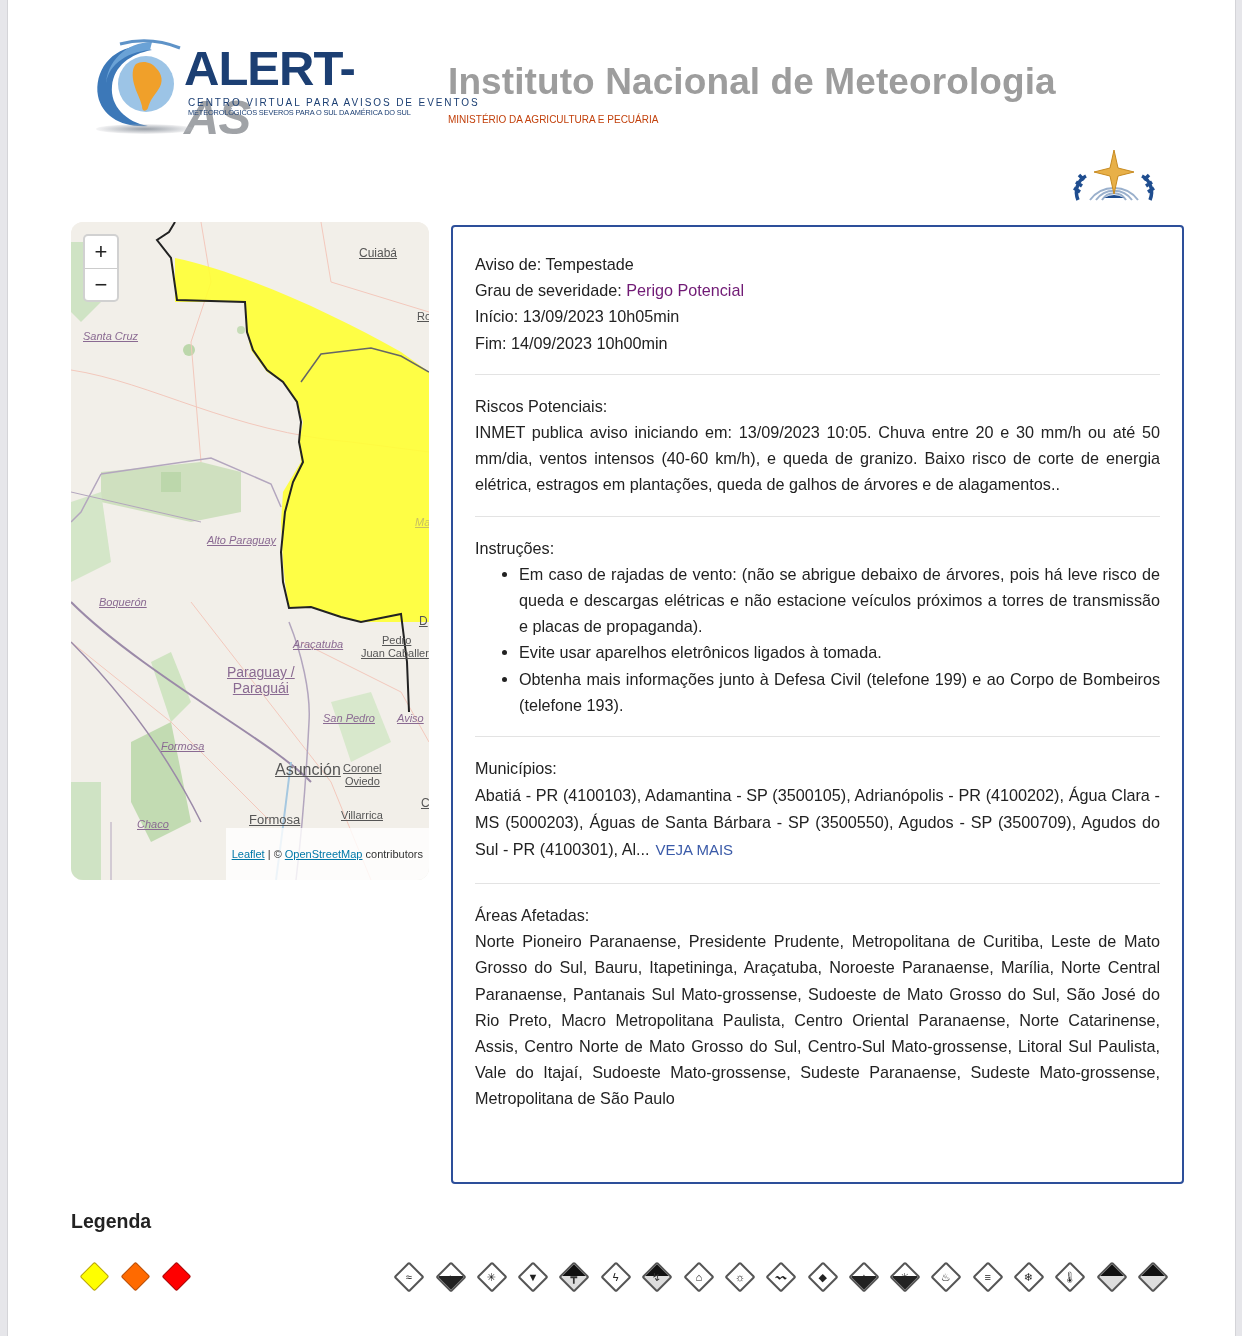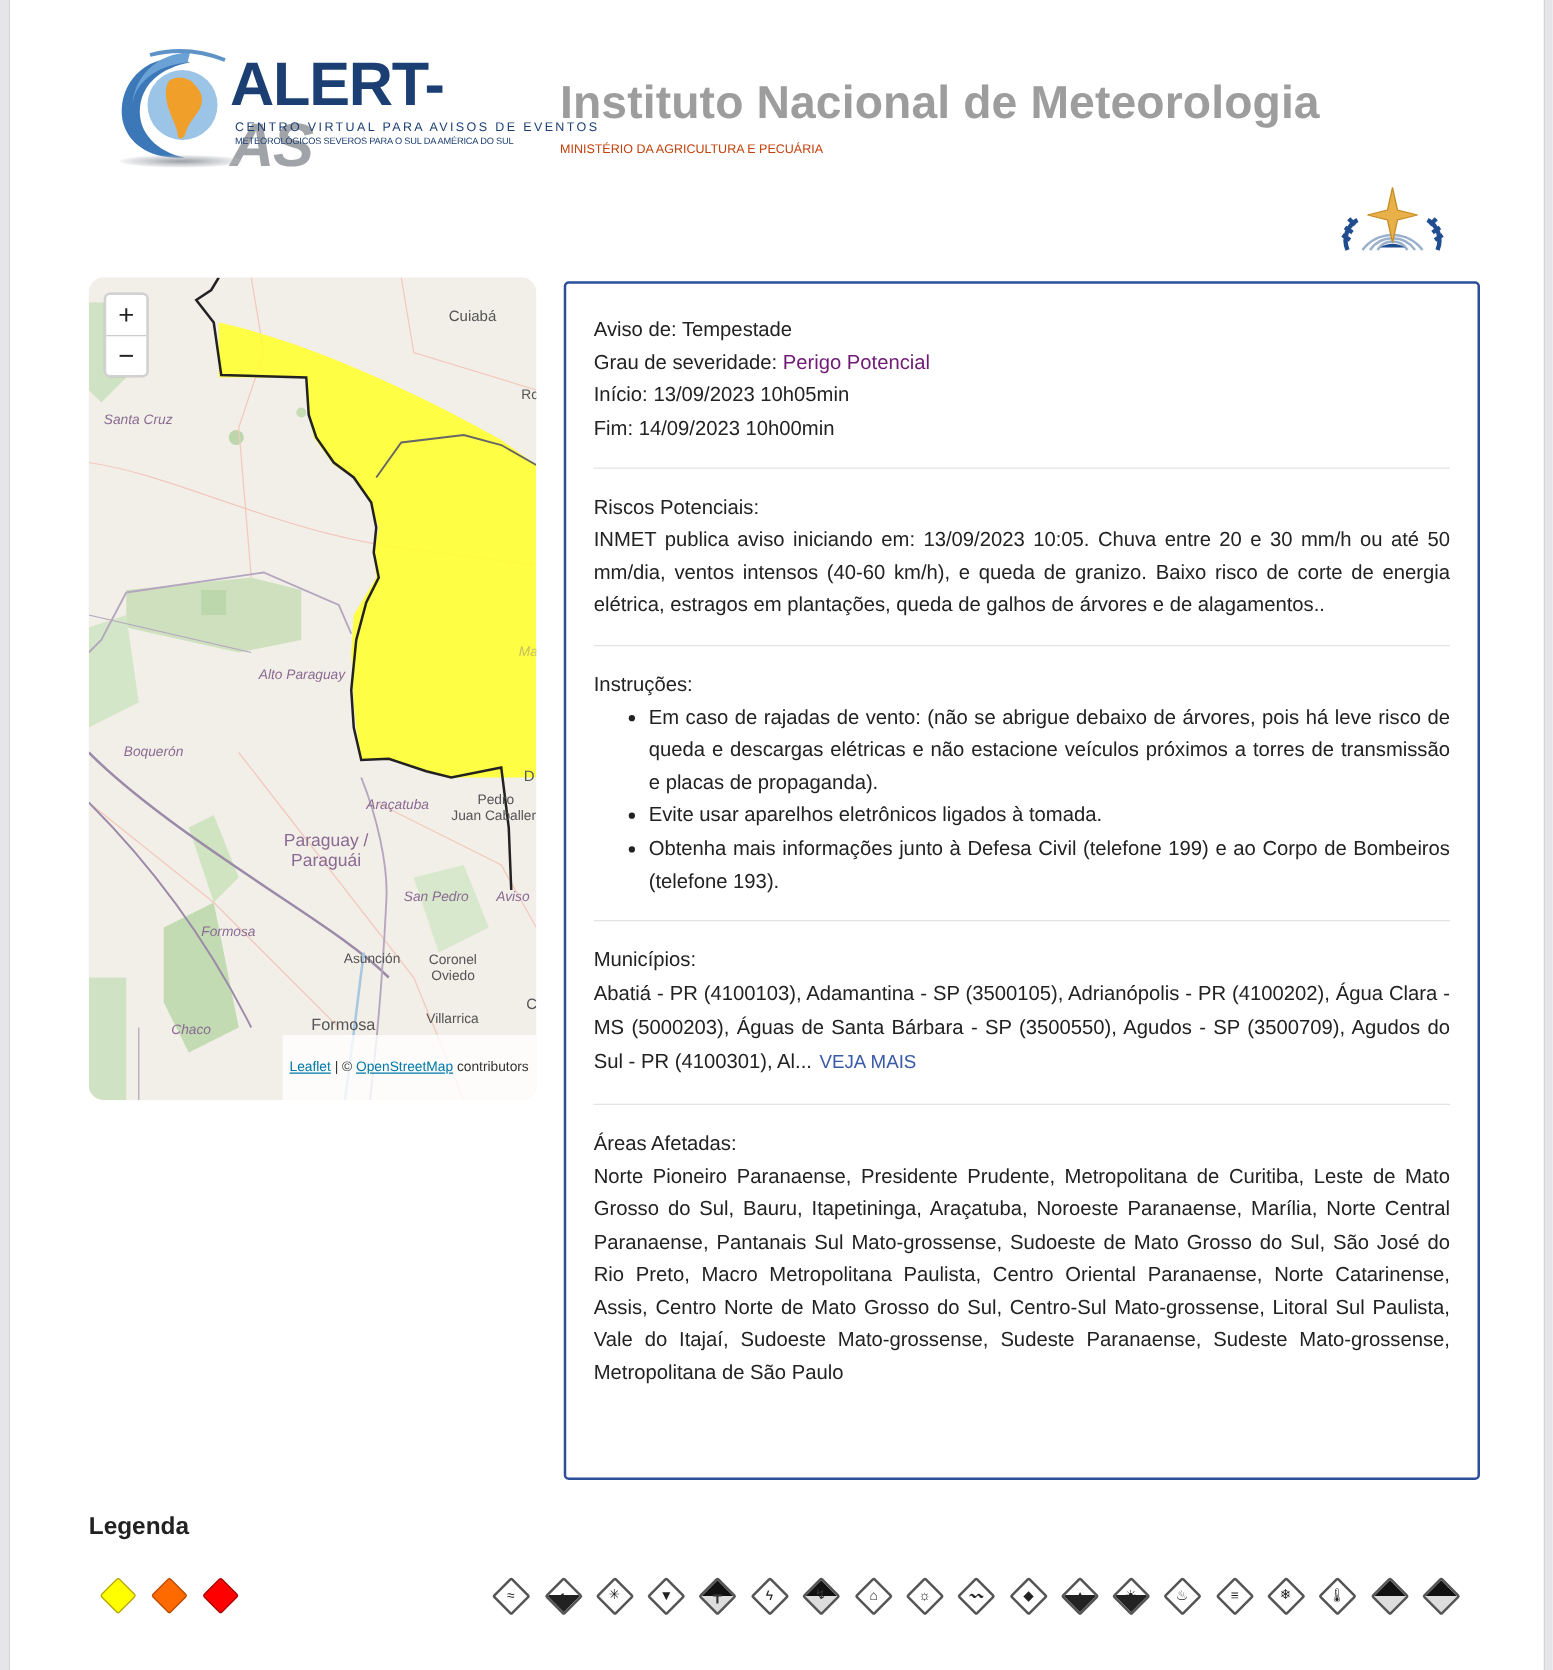--- a/index.html
+++ b/index.html
@@ -22,21 +22,21 @@
   .inst-title { position: absolute; left: 440px; top: 61px; font-size: 37px; font-weight: bold; color: #9d9d9d; white-space: nowrap; letter-spacing: 0.1px; }
   .inst-sub { position: absolute; left: 440px; top: 114px; font-size: 10px; color: #c2410c; white-space: nowrap; }
   .wmo-logo { position: absolute; left: 1060px; top: 146px; width: 92px; height: 56px; }
 
   
   .map {
     position: absolute; left: 63px; top: 222px; width: 358px; height: 658px;
     border-radius: 12px; overflow: hidden; background: #f2efe9;
   }
   .map svg.base { position: absolute; left: 0; top: 0; }
-  .map-label { position: absolute; font-size: 11px; color: #8a6a92; font-style: italic; white-space: nowrap; }
+  .map-label { position: absolute; font-size: 11px; color: #8a6a92; font-style: italic; white-space: nowrap; text-decoration: underline; }
   .map-label.city { font-style: normal; color: #555; font-size: 12px; }
   .map-label.country { font-style: normal; color: #8a6a92; font-size: 14px; text-align: center; line-height: 16px; }
   .zoom-ctrl {
     position: absolute; left: 12px; top: 12px; width: 36px; height: 68px;
     background: #fff; border: 2px solid rgba(0,0,0,0.18); border-radius: 5px;
   }
   .zoom-ctrl .btn { width: 100%; height: 32px; display: flex; align-items: center; justify-content: center; font-size: 22px; color: #222; cursor: pointer; }
   .zoom-ctrl .btn + .btn { border-top: 1px solid #ccc; }
   .attribution {
     position: absolute; right: 0; bottom: 0; background: rgba(255,255,255,0.8);
@@ -154,21 +154,21 @@
     <div class="map-label" style="left:222px;top:416px;">Araçatuba</div>
     <div class="map-label city" style="left:311px;top:412px;font-size:11px;">Pedro</div>
     <div class="map-label city" style="left:290px;top:425px;font-size:11px;">Juan Caballer</div>
     <div class="map-label country" style="left:156px;top:442px;">
         <div>Paraguay /</div>
         <div>Paraguái</div>
       </div>
     <div class="map-label" style="left:252px;top:490px;">San Pedro</div>
     <div class="map-label" style="left:326px;top:490px;">Aviso</div>
     <div class="map-label" style="left:90px;top:518px;">Formosa</div>
-    <div class="map-label city" style="left:204px;top:539px;font-size:11px;">Asunción</div>
+    <div class="map-label city" style="left:204px;top:539px;font-size:16px;">Asunción</div>
     <div class="map-label city" style="left:272px;top:540px;font-size:11px;">Coronel</div>
     <div class="map-label city" style="left:274px;top:553px;font-size:11px;">Oviedo</div>
     <div class="map-label city" style="left:350px;top:574px;">C</div>
     <div class="map-label city" style="left:270px;top:587px;font-size:11px;">Villarrica</div>
     <div class="map-label city" style="left:178px;top:590px;font-size:13px;">Formosa</div>
     <div class="map-label" style="left:66px;top:596px;">Chaco</div>
 
     <div class="zoom-ctrl">
       <div class="btn">+</div>
       <div class="btn">−</div>

